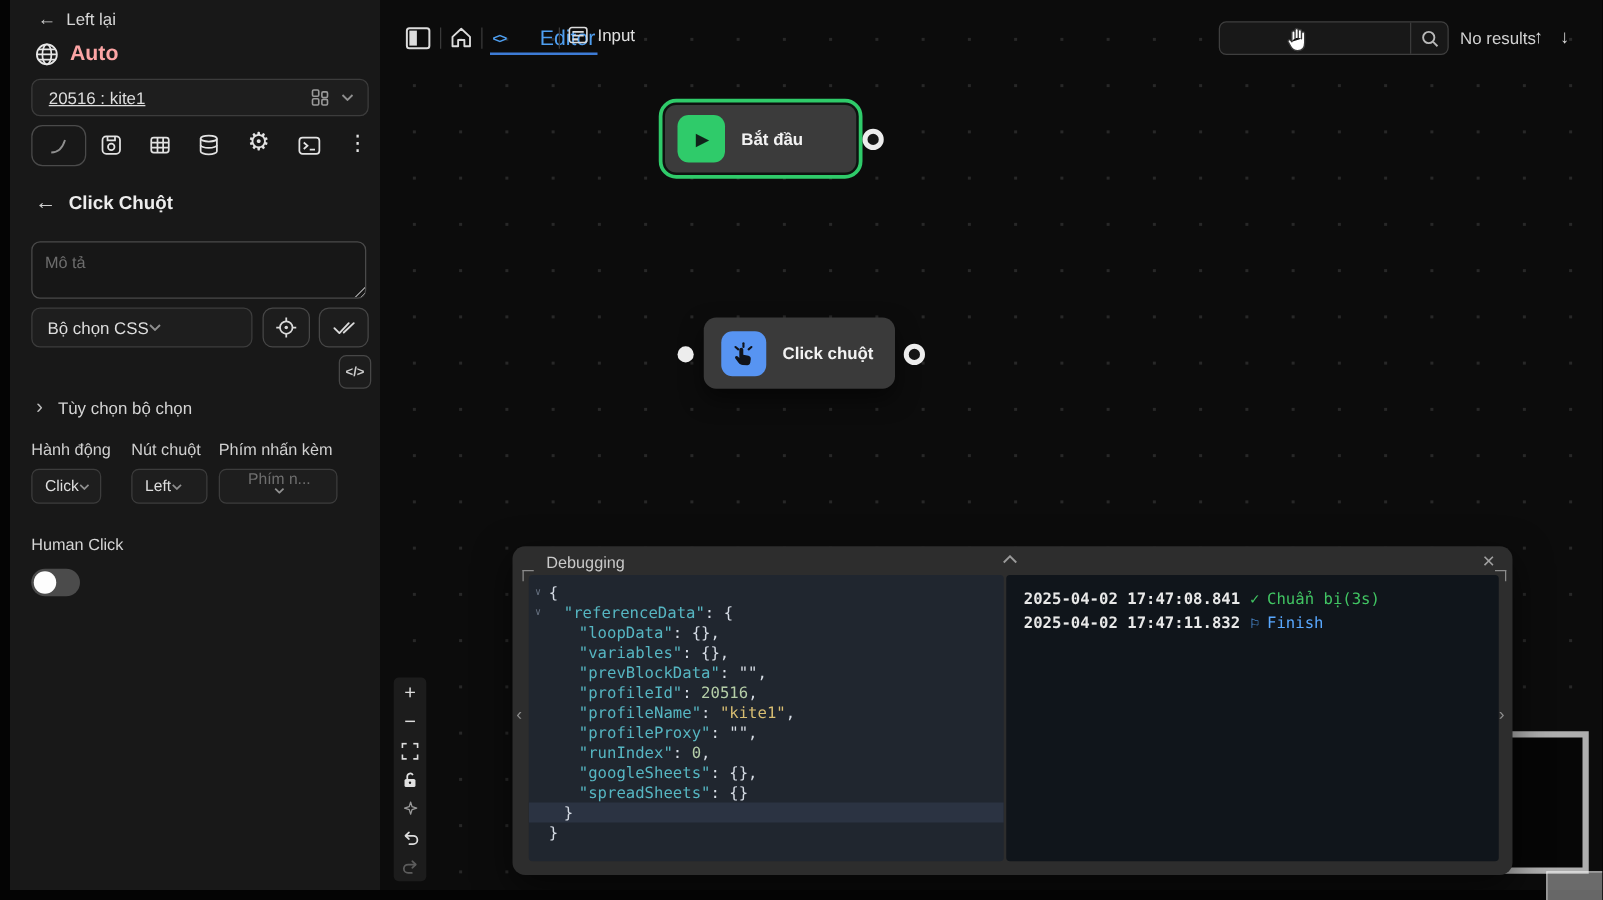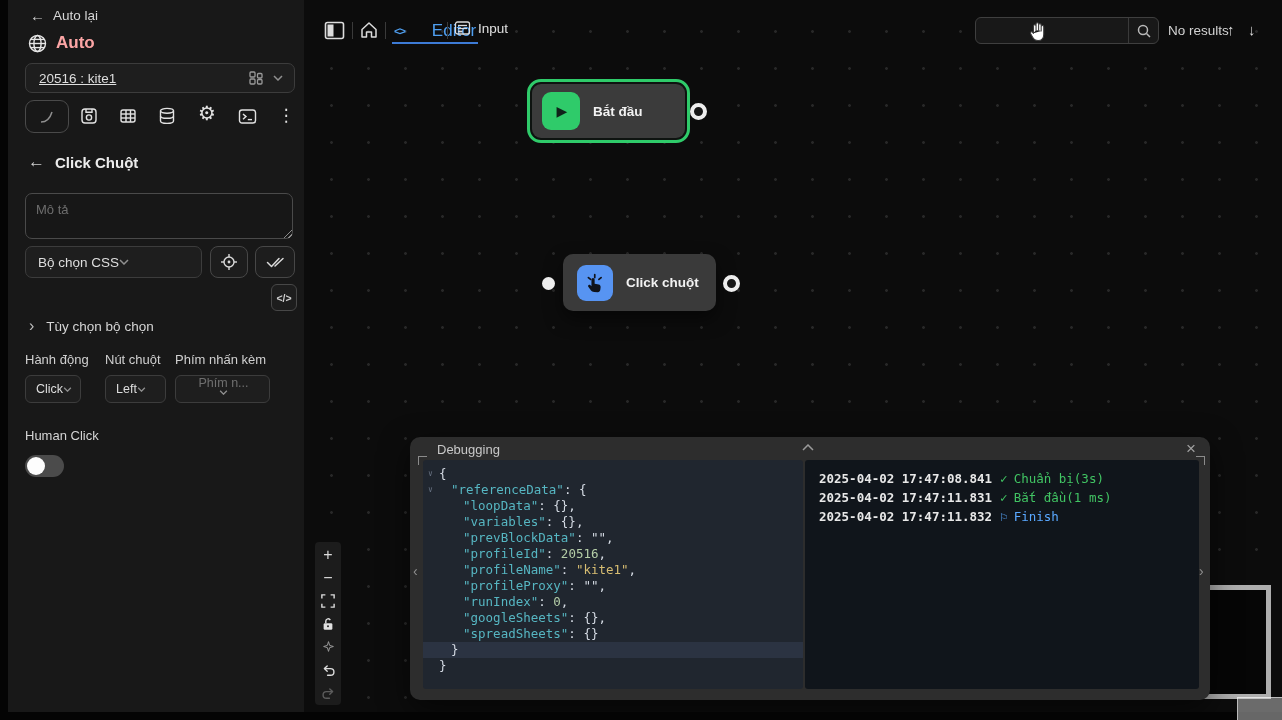--- a/index.html
+++ b/index.html
@@ -132,21 +132,21 @@
 </style>
 </head>
 <body>
 
 <div class="screen">
 
   <div class="abs sidebar">
 
     <div class="abs back-row">
       <span class="back-arrow">←</span>
-      <span>Auto lại</span>
+      <span>Left lại</span>
     </div>
 
     <div class="abs app-row">
       <svg width="19" height="19" viewBox="0 0 19 19">
         <g stroke="#e6e6e6" stroke-width="1.4" fill="none">
           <circle cx="9.5" cy="9.5" r="8"></circle>
           <ellipse cx="9.5" cy="9.5" rx="3.6" ry="8"></ellipse>
           <line x1="1.5" y1="9.5" x2="17.5" y2="9.5"></line>
           <line x1="2.6" y1="5.4" x2="16.4" y2="5.4"></line>
           <line x1="2.6" y1="13.6" x2="16.4" y2="13.6"></line>
@@ -432,21 +432,20 @@
             <div class="code-line"><span class="code-text" style="padding-left: 40px;"><span class="c-k">"googleSheets"</span><span class="c-p">: {},</span></span></div>
             <div class="code-line"><span class="code-text" style="padding-left: 40px;"><span class="c-k">"spreadSheets"</span><span class="c-p">: {}</span></span></div>
             <div class="code-line highlight"><span class="code-text" style="padding-left: 28px;"><span class="c-p">}</span></span></div>
             <div class="code-line"><span class="code-text" style="padding-left: 16px;"><span class="c-p">}</span></span></div>
           </div>
       </div>
 
       <div class="abs log-panel">
         <div>
             <div class="log-line"><span class="log-time">2025-04-02 17:47:08.841</span><span class="log-icon success">✓</span><span class="log-msg success">Chuẩn bị(3s)</span></div>
-            <div class="log-line"><span class="log-time">2025-04-02 17:47:11.831</span><span class="log-icon success">✓</span><span class="log-msg success">Bắt đầu(1 ms)</span></div>
             <div class="log-line"><span class="log-time">2025-04-02 17:47:11.832</span><span class="log-icon info">⚐</span><span class="log-msg info">Finish</span></div>
           </div>
       </div>
 
       <span class="abs panel-side-chev side-left">‹</span>
       <span class="abs panel-side-chev side-right">›</span>
     </div>
   </div>
 
   <div class="abs viewport-box"></div>

